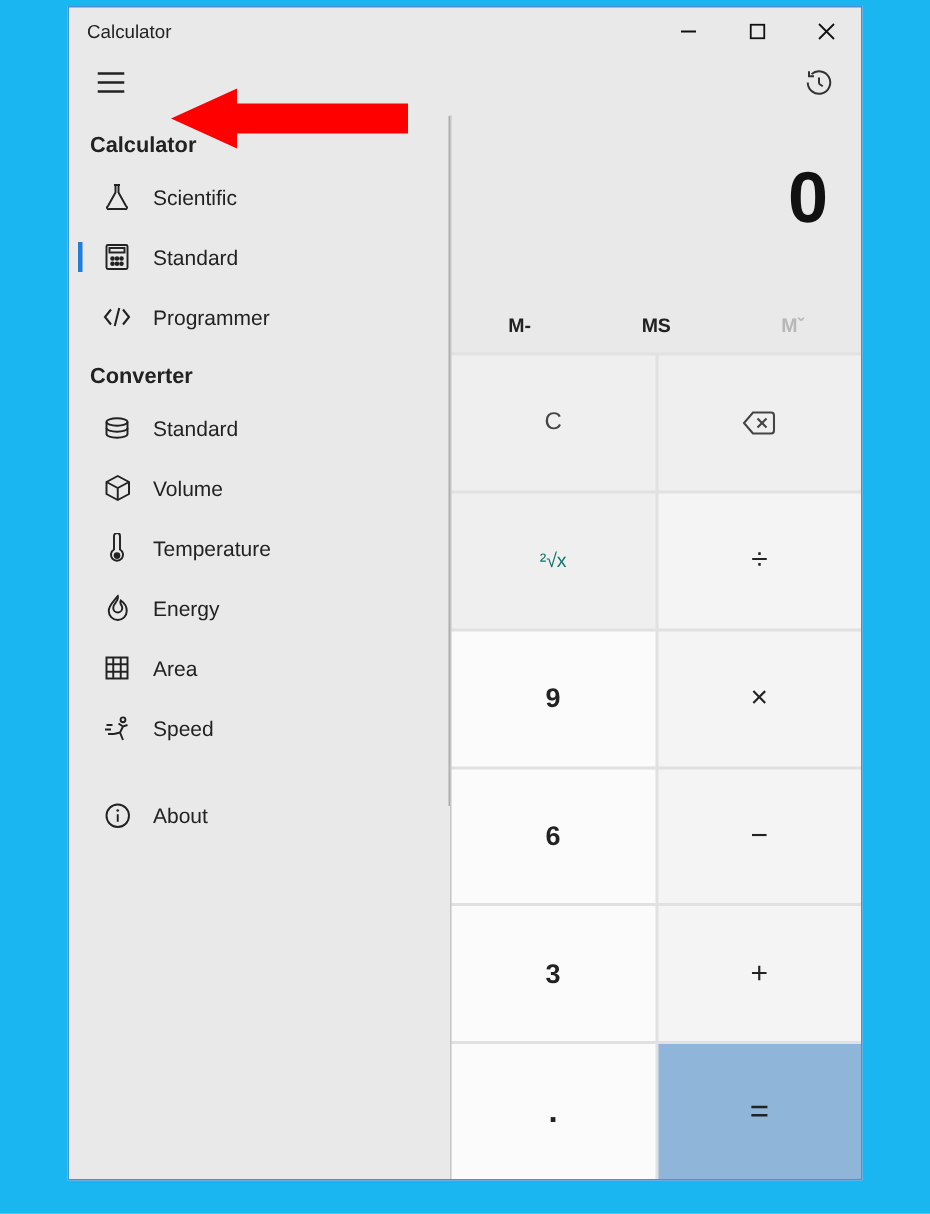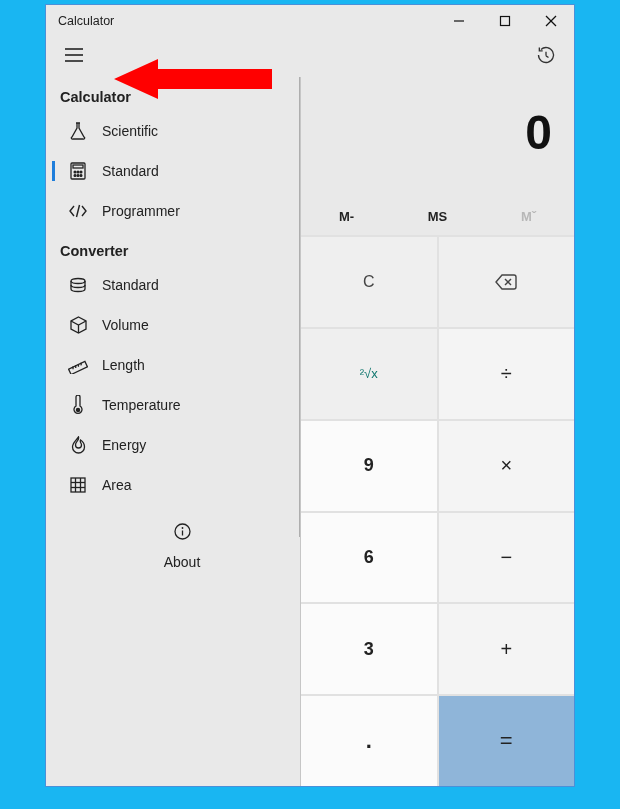--- a/index.html
+++ b/index.html
@@ -113,21 +113,20 @@
     content:"";
     position:absolute;
     left:-8px;
     top:10px;
     bottom:10px;
     width:3px;
     background:#1f7edb;
   }
   .nav-bottom {
     margin-top: 18px;
-    flex-direction: column;
   }
   
   .calc {
     flex:1;
     display:flex;
     flex-direction:column;
   }
   .display {
     text-align: right;
     font-size: 48px;
@@ -301,32 +300,20 @@
         <div class="nav-item">
           <span class="icon">
             <svg width="17" height="18" viewBox="0 0 17 18" fill="none" stroke="#222" stroke-width="1.3">
                 <path d="M8.5 1 16 5v8l-7.5 4L1 13V5z"></path>
                 <path d="M1 5l7.5 4L16 5M8.5 9v8"></path>
               </svg>
           </span>
           <span>Volume</span>
         </div>
 
-        <div class="nav-item">
-          <span class="icon">
-            <svg width="20" height="18" viewBox="0 0 20 18" fill="none" stroke="#222" stroke-width="1.3">
-                <rect x="1" y="9" width="18" height="6" transform="rotate(-25 10 12)"></rect>
-                <line x1="5" y1="11" x2="6" y2="8.5" transform="rotate(-25 10 12)"></line>
-                <line x1="8" y1="11" x2="9" y2="8.5" transform="rotate(-25 10 12)"></line>
-                <line x1="11" y1="11" x2="12" y2="8.5" transform="rotate(-25 10 12)"></line>
-                <line x1="14" y1="11" x2="15" y2="8.5" transform="rotate(-25 10 12)"></line>
-              </svg>
-          </span>
-          <span>Length</span>
-        </div>
 
 
         <div class="nav-item">
           <span class="icon">
             <svg width="12" height="20" viewBox="0 0 12 20" fill="none" stroke="#222" stroke-width="1.3">
                 <path d="M5 2a2 2 0 0 1 4 0v9a4 4 0 1 1-4 0z" transform="translate(-1,0)"></path>
                 <circle cx="6" cy="15" r="1.6" fill="#222"></circle>
               </svg>
           </span>
           <span>Temperature</span>
@@ -347,20 +334,29 @@
                 <rect x="1" y="1" width="14" height="14"></rect>
                 <line x1="1" y1="5.5" x2="15" y2="5.5"></line>
                 <line x1="1" y1="10.5" x2="15" y2="10.5"></line>
                 <line x1="5.5" y1="1" x2="5.5" y2="15"></line>
                 <line x1="10.5" y1="1" x2="10.5" y2="15"></line>
               </svg>
           </span>
           <span>Area</span>
         </div>
 
+        <div class="nav-item">
+          <span class="icon">
+            <svg width="19" height="17" viewBox="0 0 19 17" fill="none" stroke="#222" stroke-width="1.3">
+                <circle cx="13" cy="2.5" r="1.6"></circle>
+                <path d="M10 5l3 2 3-1M13 7l-2 4 2 5M11 11l-4 1M5 9H1m5-3H2m5 6H3"></path>
+              </svg>
+          </span>
+          <span>Speed</span>
+        </div>
 
 
         <div class="nav-item nav-bottom">
           <span class="icon">
             <svg width="17" height="17" viewBox="0 0 17 17" fill="none" stroke="#222" stroke-width="1.3">
                 <circle cx="8.5" cy="8.5" r="7.5"></circle>
                 <circle cx="8.5" cy="5" r="0.9" fill="#222" stroke="none"></circle>
                 <line x1="8.5" y1="7.5" x2="8.5" y2="12.5"></line>
               </svg>
           </span>

